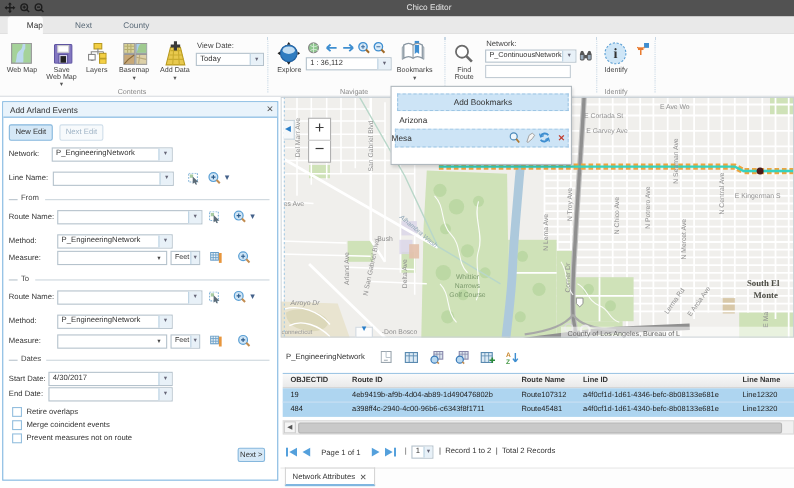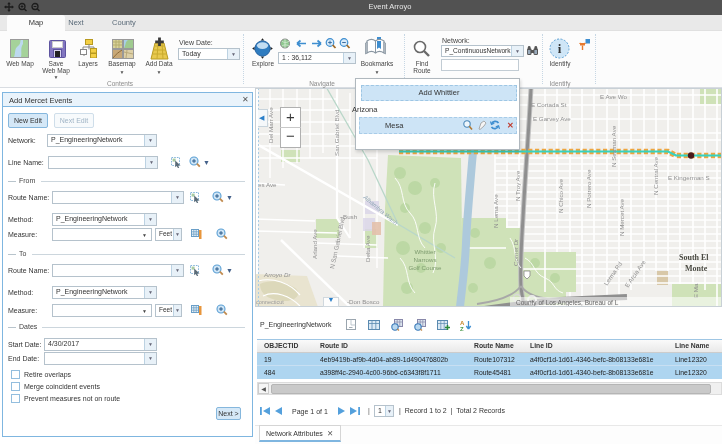--- a/index.html
+++ b/index.html
@@ -31,36 +31,36 @@
 .chk { position:absolute; width:9px; height:9px; background:#fff; border:1px solid #93bede; }
 .ctext7 { position:absolute; font-size:7px; color:#333; white-space:nowrap; }
 
 .hcell { position:absolute; font-size:6.8px; font-weight:bold; color:#333; white-space:nowrap;}
 .rcell { position:absolute; font-size:6.8px; color:#222; white-space:nowrap;}
 </style>
 </head>
 <body>
 
 <div class="abs" id="topbar"></div>
-<div class="abs" id="title">Event Arroyo</div>
+<div class="abs" id="title">Chico Editor</div>
 <svg class="abs" style="left:4px;top:2px" width="42" height="11" viewBox="0 0 42 11">
  <g stroke="#1d1d1d" stroke-width="1.3" fill="none">
   <path d="M5,1.5 L5,8.5 M1.5,5 L8.5,5"></path>
   <path d="M5,0 L6.8,2.2 L3.2,2.2 Z M5,10 L6.8,7.8 L3.2,7.8 Z M0,5 L2.2,3.2 L2.2,6.8 Z M10,5 L7.8,3.2 L7.8,6.8 Z" fill="#1d1d1d" stroke="none"></path>
   <circle cx="18" cy="4.5" r="3"></circle>
       <path d="M20.2,6.7 L22.5,9"></path>
   <path d="M16.6,4.5 L19.4,4.5 M18,3.1 L18,5.9" stroke-width="1"></path>
   <circle cx="31" cy="4.5" r="3"></circle>
       <path d="M33.2,6.7 L35.5,9"></path>
   <path d="M29.6,4.5 L32.4,4.5" stroke-width="1"></path>
  </g>
 </svg>
 
 <div class="abs" id="tabrow"></div>
-<div class="tab active" style="left:7px;width:58px;">Map</div>
+<div class="tab active" style="left:7px;width:32px;text-align:right;">Map</div>
 <div class="tab" style="left:55px;width:42px;">Next</div>
 <div class="tab" style="left:103px;width:42px;">County</div>
 
 <div class="abs" id="ribbon"></div>
 
 <svg class="abs" style="left:10px;top:39px" width="19" height="19" viewBox="0 0 19 19">
  <rect x="0.5" y="0.5" width="18" height="18" fill="#a5d29a" stroke="#9a9a9a"></rect>
  <path d="M4,18 C6,13 4,10 8,7 C11,5 10,2 11,0 L18,0 L18,18 Z" fill="#bcd9ef"></path>
  <path d="M11,18 C12,14 10,9 13,5 L13,0 L18,0 L18,18 Z" fill="#a5d29a"></path>
  <rect x="0.5" y="0.5" width="18" height="18" fill="none" stroke="#9a9a9a"></rect>
@@ -400,21 +400,21 @@
 <div class="abs" style="left:280px;top:127px;width:21px;height:21px;font-size:15px;color:#3a3a3a;text-align:center;line-height:17px;">−</div>
 
 <div class="abs" style="left:258px;top:109px;width:10px;height:18px;background:#f5f8fa;border:1px solid #c8d4dc;border-left:none;"></div>
 <div class="abs" style="left:259px;top:112px;width:9px;height:12px;color:#2a7fc9;font-size:7px;line-height:12px;">◀</div>
 
 <div class="abs" style="left:323px;top:297px;width:16px;height:10px;background:#fdfdfd;border:1px solid #d0d8de;"></div>
 <div class="abs" style="left:323px;top:296px;width:16px;color:#2a7fc9;font-size:7px;text-align:center;">▼</div>
 
 <div class="abs" id="panel"></div>
 <div class="abs" id="phead" style="left:3px;top:93px;width:249px;height:14px;background:#e9f3fb;border-bottom:1px solid #7fb6e0;"></div>
-<div class="plabel" style="left:9px;top:96px;font-size:7.5px;">Add Mercet Events</div>
+<div class="plabel" style="left:9px;top:96px;font-size:7.5px;">Add Arland Events</div>
 <div class="plabel" style="left:242px;top:95px;font-size:8px;color:#555;">✕</div>
 <div class="btn" style="left:8px;top:113px;width:40px;height:15px;line-height:13px;">New Edit</div>
 <div class="btn disabled" style="left:54px;top:113px;width:40px;height:15px;line-height:13px;">Next Edit</div>
 <div class="plabel" style="left:8px;top:137px;">Network:</div>
 <div class="combo" style="left:47px;top:134px;width:110px;height:13px;">
     <span class="ctext">P_EngineeringNetwork</span>
     <span class="cbtn" style="line-height:11px;">▼</span>
   </div>
 <div class="plabel" style="left:8px;top:159px;">Line Name:</div>
 <div class="combo" style="left:48px;top:156px;width:110px;height:13px;">
@@ -611,24 +611,24 @@
     <span class="cbtn" style="width:8px;line-height:10px;">▼</span>
   </div>
 <div class="ctext7" style="left:399px;top:407px;color:#333;">|&nbsp;&nbsp;Record 1 to 2&nbsp;&nbsp;|&nbsp;&nbsp;Total 2 Records</div>
 
 <div class="abs" style="left:255px;top:425px;width:467px;height:19px;background:#fdfdfd;border-top:1px solid #e8e8e8;"></div>
 <div class="abs" style="left:259px;top:425px;width:82px;height:17px;background:#fff;border:1px solid #d5d5d5;border-bottom:2px solid #7fb6e0;"></div>
 <div class="ctext7" style="left:266px;top:430px;color:#333;">Network Attributes</div>
 <div class="ctext7" style="left:327px;top:429px;color:#555;font-size:7.5px;">✕</div>
 
 <div class="abs" style="left:355px;top:78px;width:165px;height:72px;background:#fff;border:1px solid #b0b8be;box-shadow:1px 2px 3px rgba(0,0,0,0.15);"></div>
-<div class="abs" style="left:361px;top:85px;width:156px;height:16px;background:#cde4f6;border:1px dashed #9ec6e4;font-size:7.5px;color:#333;text-align:center;line-height:14px;">Add Whittier</div>
-<div class="ctext7" style="left:352px;top:105px;font-size:7.5px;">Arizona</div>
+<div class="abs" style="left:361px;top:85px;width:156px;height:16px;background:#cde4f6;border:1px dashed #9ec6e4;font-size:7.5px;color:#333;text-align:center;line-height:14px;">Add Bookmarks</div>
+<div class="ctext7" style="left:363px;top:105px;font-size:7.5px;">Arizona</div>
 <div class="abs" style="left:359px;top:117px;width:158px;height:17px;background:#cde4f6;border:1px dashed #a8cce8;"></div>
-<div class="ctext7" style="left:385px;top:121px;font-size:7.5px;">Mesa</div>
+<div class="ctext7" style="left:356px;top:121px;font-size:7.5px;">Mesa</div>
 <svg class="abs" style="left:463px;top:120px" width="51" height="11" viewBox="0 0 51 11">
  <g>
   <circle cx="4" cy="4" r="3.2" fill="#eef6fc" stroke="#4a88b8" stroke-width="1.1"></circle>
   <path d="M6.3,6.3 L9,9.5" stroke="#b07830" stroke-width="1.6"></path>
  </g>
  <g transform="translate(14,0)">
   <path d="M2,9 L4,3 L7,1 L9,3 L7,6 L3,9.5 Z" fill="#f5f5f5" stroke="#999" stroke-width="0.8"></path>
  </g>
  <g transform="translate(27,0)" fill="none" stroke="#3e8ed0" stroke-width="1.7">
   <path d="M8.5,3 A4,4 0 0 0 1.5,4"></path>

